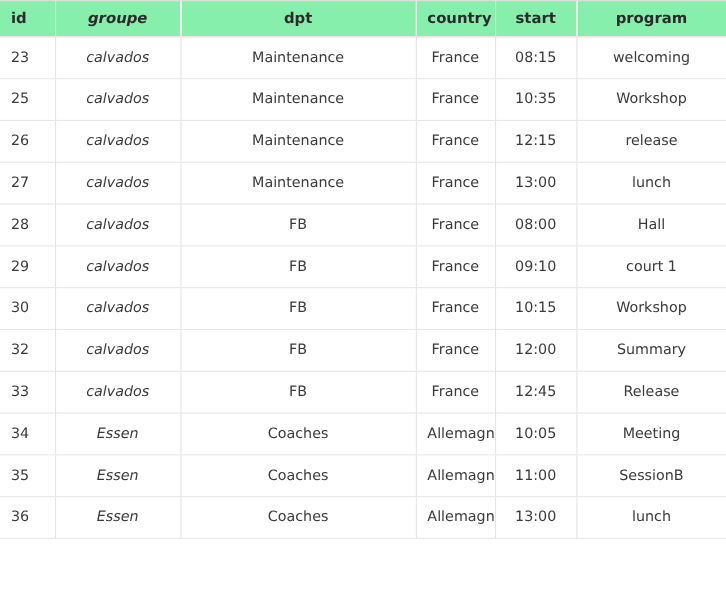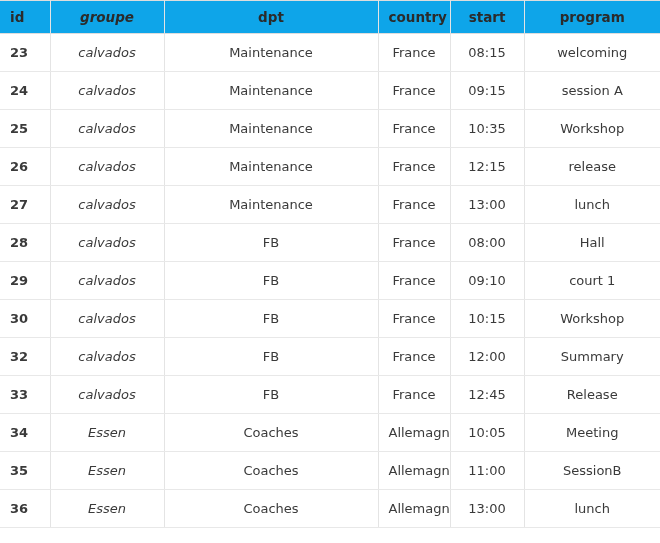--- a/index.html
+++ b/index.html
@@ -20,21 +20,21 @@
     overflow: hidden;
     position: relative;
   }
   table.data-table {
     width: 660px;
     border-collapse: collapse;
     table-layout: fixed;
     font-size: 13px;
   }
   table.data-table thead th {
-    background: #0ea5e9;
+    background: #86efac;
     font-weight: bold;
     font-size: 13.5px;
     color: #2b2b2b;
     height: 33px;
     padding: 0 10px;
     border-bottom: 1px solid #dddddd;
     border-top: 1px solid #dddddd;
     border-right: 1px solid #e4e4e4;
     box-sizing: border-box;
     white-space: nowrap;
@@ -57,21 +57,21 @@
     border-right: none;
   }
   
   col.col-id      { width: 50px;  }
   col.col-groupe  { width: 114px; }
   col.col-dpt     { width: 214px; }
   col.col-country { width: 72px;  }
   col.col-start   { width: 74px;  }
   col.col-program { width: 136px; }
 
-  .align-left   { text-align: left; font-weight: bold; }
+  .align-left   { text-align: left; }
   .align-center { text-align: center; font-style: italic; }
   .align-right  { text-align: center; }
 </style>
 </head>
 <body>
 
 <div class="table-wrap">
   <table class="data-table">
     <colgroup>
       <col class="col-id">
@@ -92,28 +92,20 @@
         </tr>
     </thead>
     <tbody id="body-rows">
         <tr>
           <td class="align-left">23</td>
           <td class="align-center">calvados</td>
           <td class="align-right">Maintenance</td>
           <td class="align-right">France</td>
           <td class="align-right">08:15</td>
           <td class="align-right">welcoming</td>
-        </tr>
-        <tr>
-          <td class="align-left">24</td>
-          <td class="align-center">calvados</td>
-          <td class="align-right">Maintenance</td>
-          <td class="align-right">France</td>
-          <td class="align-right">09:15</td>
-          <td class="align-right">session A</td>
         </tr>
         <tr>
           <td class="align-left">25</td>
           <td class="align-center">calvados</td>
           <td class="align-right">Maintenance</td>
           <td class="align-right">France</td>
           <td class="align-right">10:35</td>
           <td class="align-right">Workshop</td>
         </tr>
         <tr>

